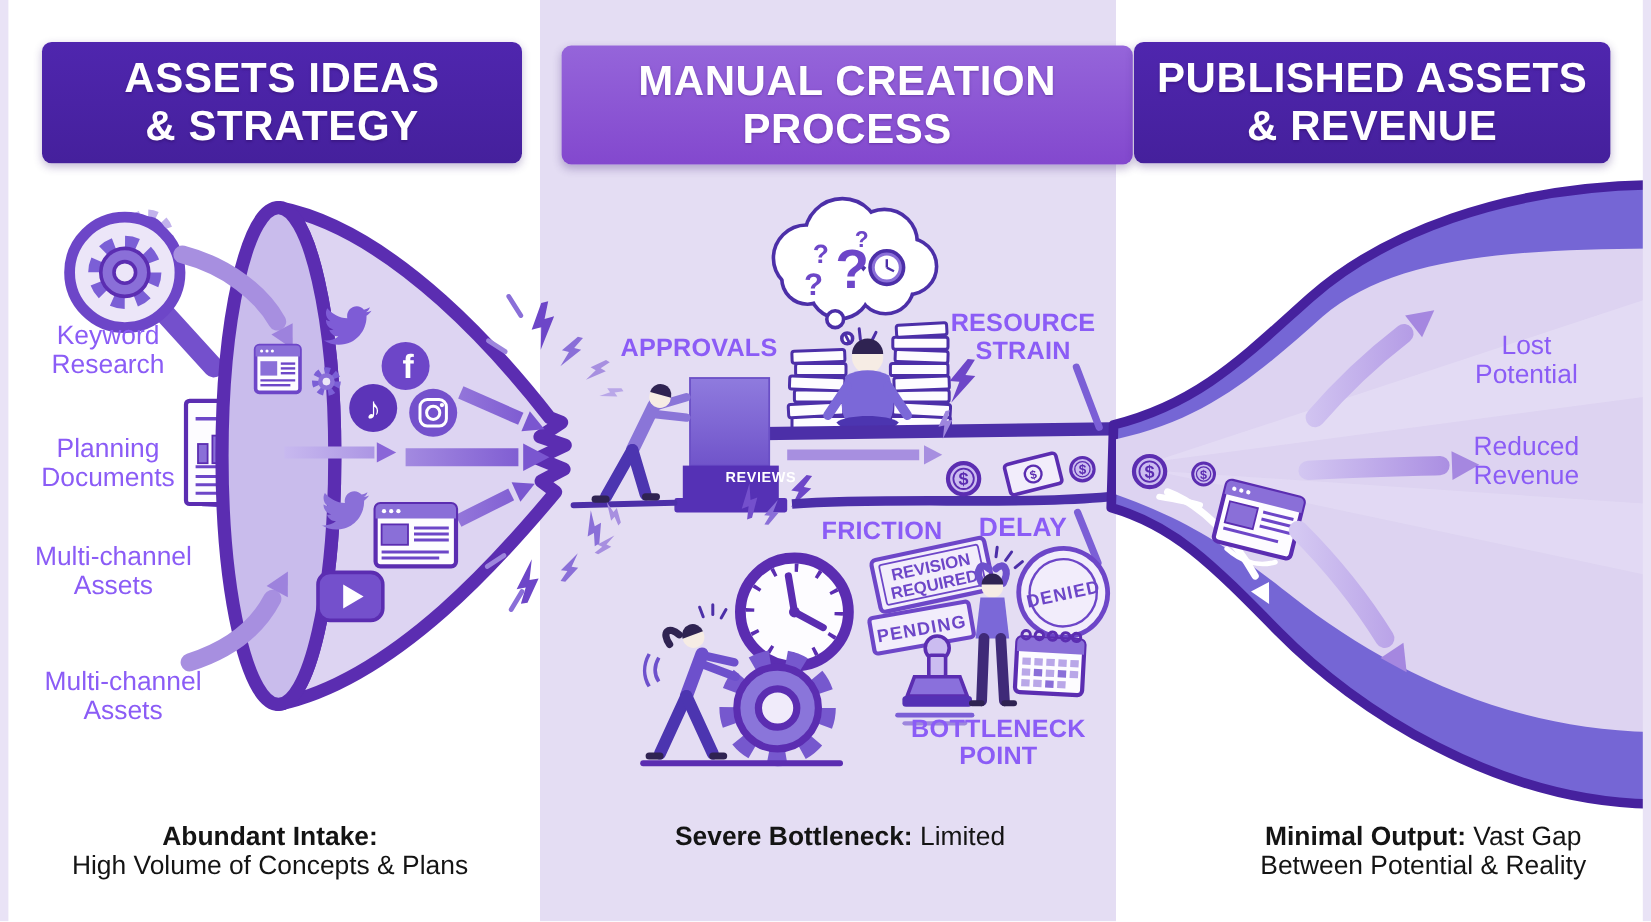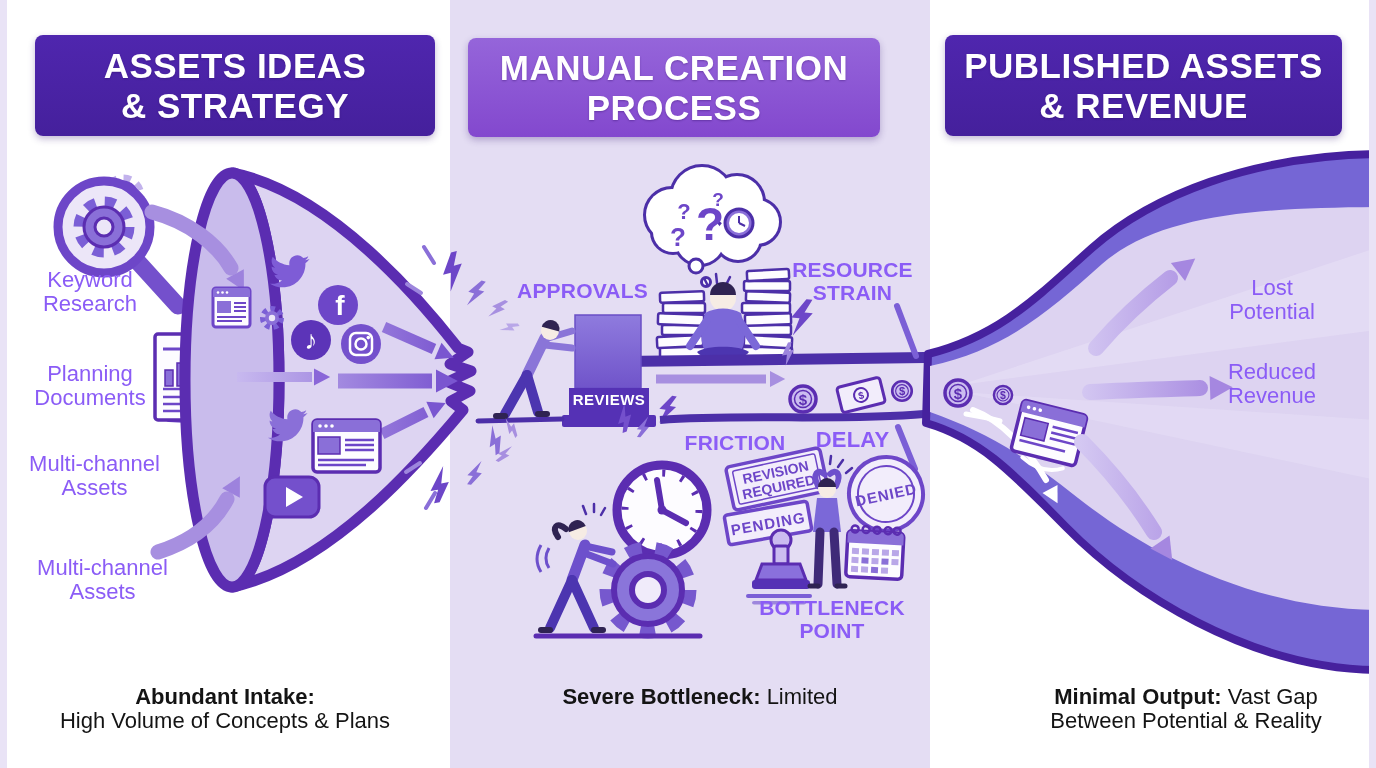--- a/index.html
+++ b/index.html
@@ -7,21 +7,21 @@
          font-family:"Liberation Sans","DejaVu Sans",sans-serif;background:#fff;}
   .stage svg{position:absolute;left:0;top:0;}
   svg text{font-family:"Liberation Sans","DejaVu Sans",sans-serif;}
   .hdr{position:absolute;border-radius:8px;color:#fff;display:flex;align-items:center;justify-content:center;
        text-align:center;font-weight:800;font-size:35px;line-height:1.12;letter-spacing:.5px;
        box-shadow:0 3px 7px rgba(60,30,120,.30);text-shadow:0 1px 2px rgba(40,10,90,.35);}
   .hdr-dark{background:linear-gradient(180deg,#4f26ae,#45209c);}
   .hdr-mid{background:linear-gradient(180deg,#9565da,#8348ce);}
   .lbl{position:absolute;color:#8b5cf6;text-align:center;font-size:22px;line-height:1.1;}
   .lbl-strong{font-weight:800;font-size:21px;line-height:1.08;letter-spacing:.2px;}
-  .lbl-white{color:#fff;font-weight:800;font-size:15px;letter-spacing:.5px;}
+  .lbl-white{color:#fff;font-weight:800;font-size:12px;letter-spacing:.5px;padding-left:25px;}
   .caption{position:absolute;color:#141414;text-align:center;font-size:22px;line-height:1.07;}
   .caption b{font-weight:800;}
   .edge{position:absolute;top:0;width:7px;height:768px;background:#e9e3f6;}
 </style>
 </head>
 <body>
 
 <div class="stage">
 
 <svg width="1376" height="768" viewBox="0 0 1376 768">
@@ -407,21 +407,21 @@
   </g>
 </svg>
 
 <div class="edge" style="left:0;"></div>
 <div class="edge" style="left:1369px;"></div>
 
 <div class="hdr hdr-dark" style="left:35px;top:35px;width:400px;height:101px;">
   <div><span>ASSETS IDEAS</span><br>
        <span>&amp; STRATEGY</span></div>
 </div>
-<div class="hdr hdr-mid" style="left:468px;top:38px;width:412px;height:99px;">
+<div class="hdr hdr-mid" style="left:468px;top:38px;width:476px;height:99px;">
   <div><span>MANUAL CREATION</span><br>
        <span>PROCESS</span></div>
 </div>
 <div class="hdr hdr-dark" style="left:945px;top:35px;width:397px;height:101px;">
   <div><span>PUBLISHED ASSETS</span><br>
        <span>&amp; REVENUE</span></div>
 </div>
 
 <div class="lbl" style="left:5px;top:268px;width:170px;">
   <span>Keyword</span><br><span>Research</span></div>

